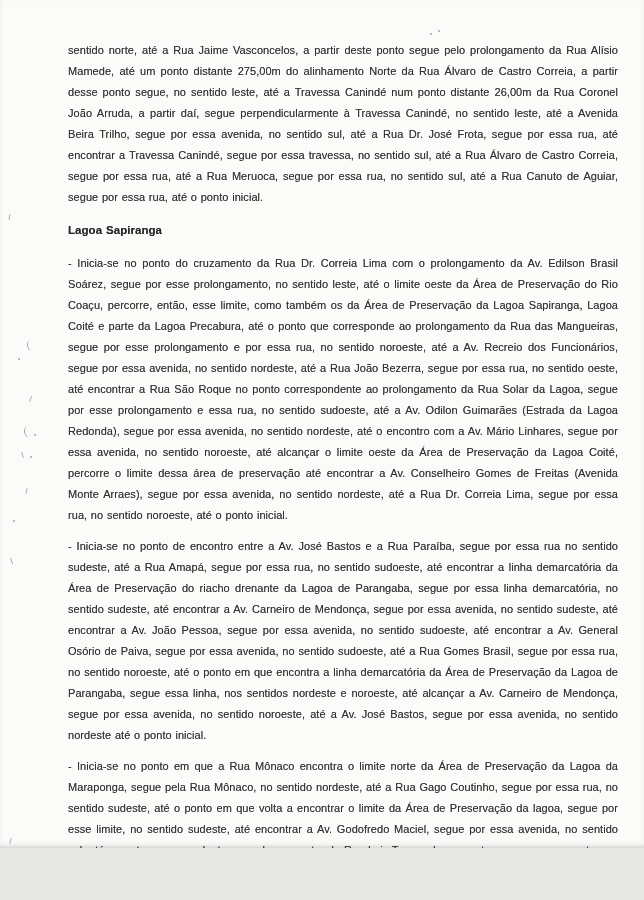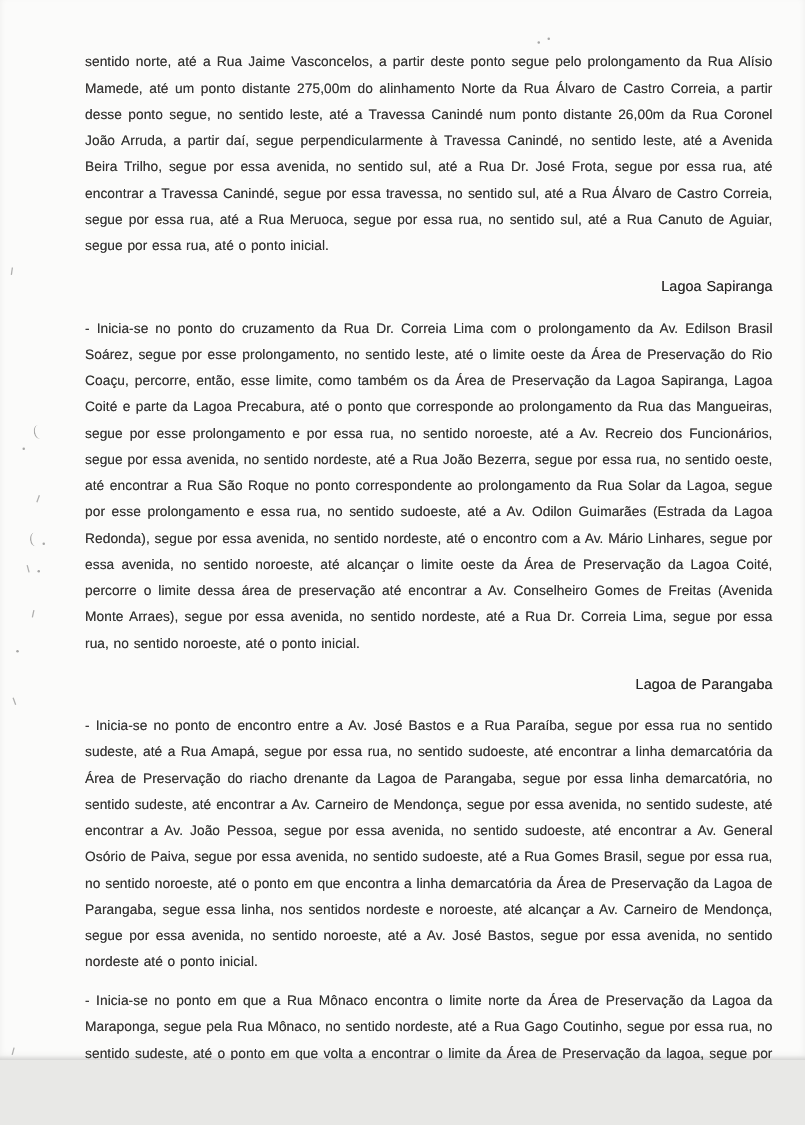--- a/index.html
+++ b/index.html
@@ -28,25 +28,25 @@
     letter-spacing: 0.05px;
     word-spacing: 0.6px;
     text-align: justify;
     text-shadow: 0 0 0.45px rgba(40,40,40,0.55);
   }
   .content p {
     margin: 0 0 10px 0;
   }
   .content h2 {
     font-size: 11.5px;
-    font-weight: normal;
+    font-weight: bold;
     color: #262524;
     margin: 12px 0 12px 0;
     line-height: 21px;
-    text-align: right;
+    text-align: left;
   }
   
   .speckle {
     position: absolute;
     pointer-events: none;
     color: rgba(70,70,70,0.55);
     font-size: 9px;
     line-height: 9px;
   }
   .curl {
@@ -78,21 +78,20 @@
 
 <div class="page">
 
   <div class="content">
     <p>sentido norte, até a Rua Jaime Vasconcelos,  a partir deste ponto segue pelo prolongamento da Rua Alísio Mamede, até um ponto distante 275,00m do alinhamento Norte da Rua Álvaro de Castro Correia, a partir desse ponto segue, no sentido leste, até a Travessa Canindé num ponto distante 26,00m da Rua Coronel João Arruda,  a partir daí, segue perpendicularmente à Travessa Canindé, no sentido leste, até a Avenida Beira Trilho, segue por essa avenida, no sentido sul, até a  Rua Dr. José Frota, segue por essa rua, até encontrar a Travessa Canindé, segue por essa travessa, no sentido sul, até a Rua Álvaro de Castro Correia, segue por essa rua,  até a Rua Meruoca, segue por essa rua, no sentido  sul, até a Rua Canuto de Aguiar, segue por essa rua,  até o ponto inicial.</p>
 
     <h2>Lagoa Sapiranga</h2>
 
     <p>- Inicia-se no ponto do cruzamento da Rua Dr. Correia Lima com o prolongamento da Av. Edilson Brasil Soárez,  segue por esse prolongamento, no sentido leste, até o limite oeste da Área de Preservação do Rio Coaçu,  percorre, então, esse limite, como também os da Área de Preservação da Lagoa Sapiranga, Lagoa Coité e parte da Lagoa Precabura, até o ponto que corresponde ao prolongamento da Rua das Mangueiras, segue por esse prolongamento e por essa rua, no sentido noroeste, até a Av. Recreio dos Funcionários, segue por essa avenida, no sentido nordeste, até a Rua João Bezerra,  segue por essa rua, no sentido oeste, até encontrar a Rua São Roque no ponto correspondente ao prolongamento da Rua Solar da Lagoa, segue por esse prolongamento e essa rua, no sentido sudoeste, até a Av. Odilon Guimarães (Estrada da Lagoa Redonda),  segue por essa avenida, no sentido nordeste, até o encontro com a Av. Mário Linhares, segue por essa avenida, no sentido noroeste, até alcançar o limite oeste da Área de Preservação da Lagoa Coité, percorre o limite dessa área de preservação até encontrar a Av. Conselheiro Gomes de Freitas (Avenida Monte Arraes),  segue por essa avenida, no sentido nordeste, até a Rua Dr. Correia Lima,  segue por essa rua, no sentido noroeste, até o ponto inicial.</p>
 
-    <h2>Lagoa de Parangaba</h2>
 
     <p>- Inicia-se no ponto de encontro entre a Av. José Bastos e a Rua Paraíba,  segue por essa rua no sentido sudeste, até a Rua Amapá,  segue por essa rua, no sentido sudoeste, até encontrar a linha demarcatória da Área de Preservação do riacho drenante da Lagoa de Parangaba,  segue por essa linha demarcatória, no sentido sudeste, até encontrar a Av. Carneiro de Mendonça,  segue por essa avenida, no sentido sudeste, até encontrar a Av. João Pessoa,  segue por essa avenida, no sentido sudoeste, até encontrar a Av. General Osório de Paiva,  segue por essa avenida, no sentido sudoeste, até a Rua Gomes Brasil,  segue por essa rua, no sentido noroeste, até o ponto em que encontra a linha demarcatória da Área de Preservação da Lagoa de Parangaba,  segue essa linha, nos sentidos nordeste e noroeste, até alcançar a Av. Carneiro de Mendonça, segue por essa avenida, no sentido noroeste, até a Av. José Bastos,  segue por essa avenida, no sentido nordeste até o ponto inicial.</p>
 
 
     <p>- Inicia-se no ponto em que a Rua Mônaco encontra o limite norte da Área de Preservação da Lagoa da Maraponga,  segue pela Rua Mônaco, no sentido nordeste, até a Rua Gago Coutinho,  segue por essa rua, no sentido sudeste, até o ponto em que volta a encontrar o limite da Área de Preservação da lagoa,  segue por esse limite, no sentido sudeste, até encontrar a Av. Godofredo Maciel,  segue por essa avenida, no sentido sul, até o ponto correspondente ao prolongamentro da Rua Luis Torres;  desse ponto, segue por uma reta</p>
   </div>
 
   <span class="speckle tick" style="left:9px;  top:214px; transform:rotate(8deg);"></span>
   <span class="speckle curl" style="left:27px; top:340px; transform:rotate(-10deg);"></span>
   <span class="speckle dot" style="left:18px; top:358px;"></span>

